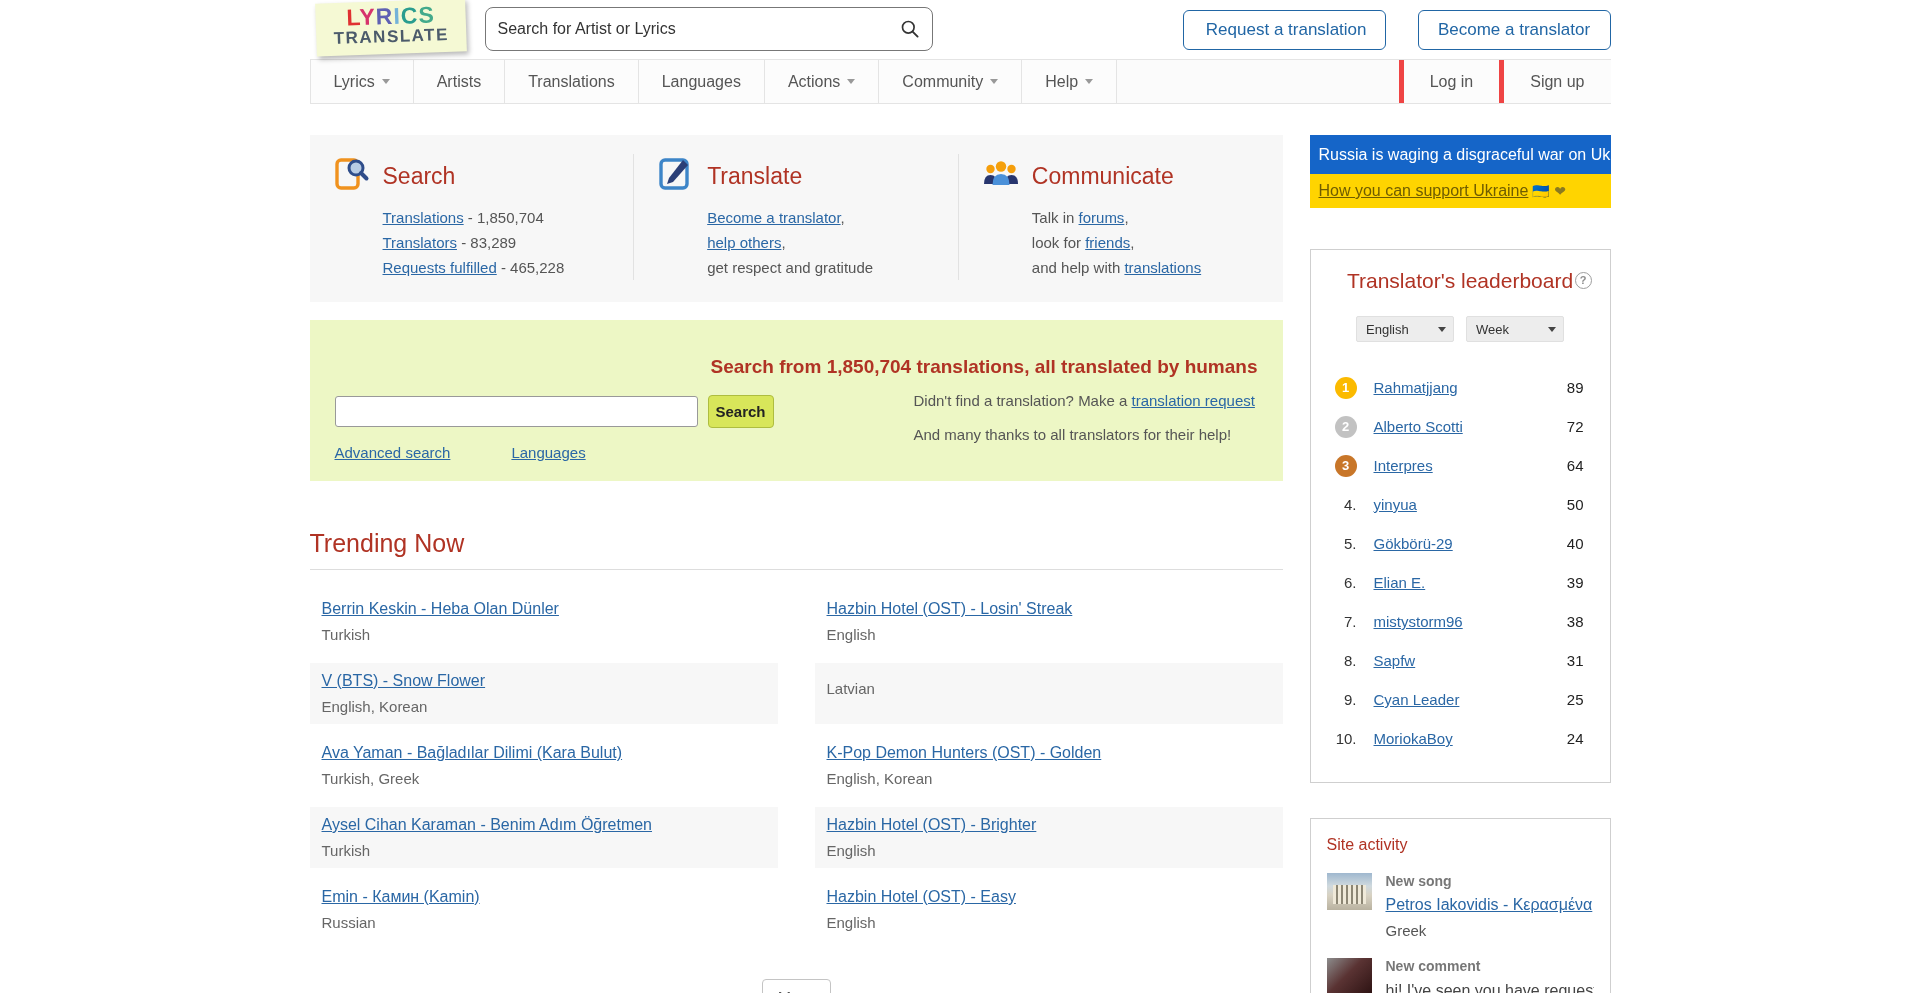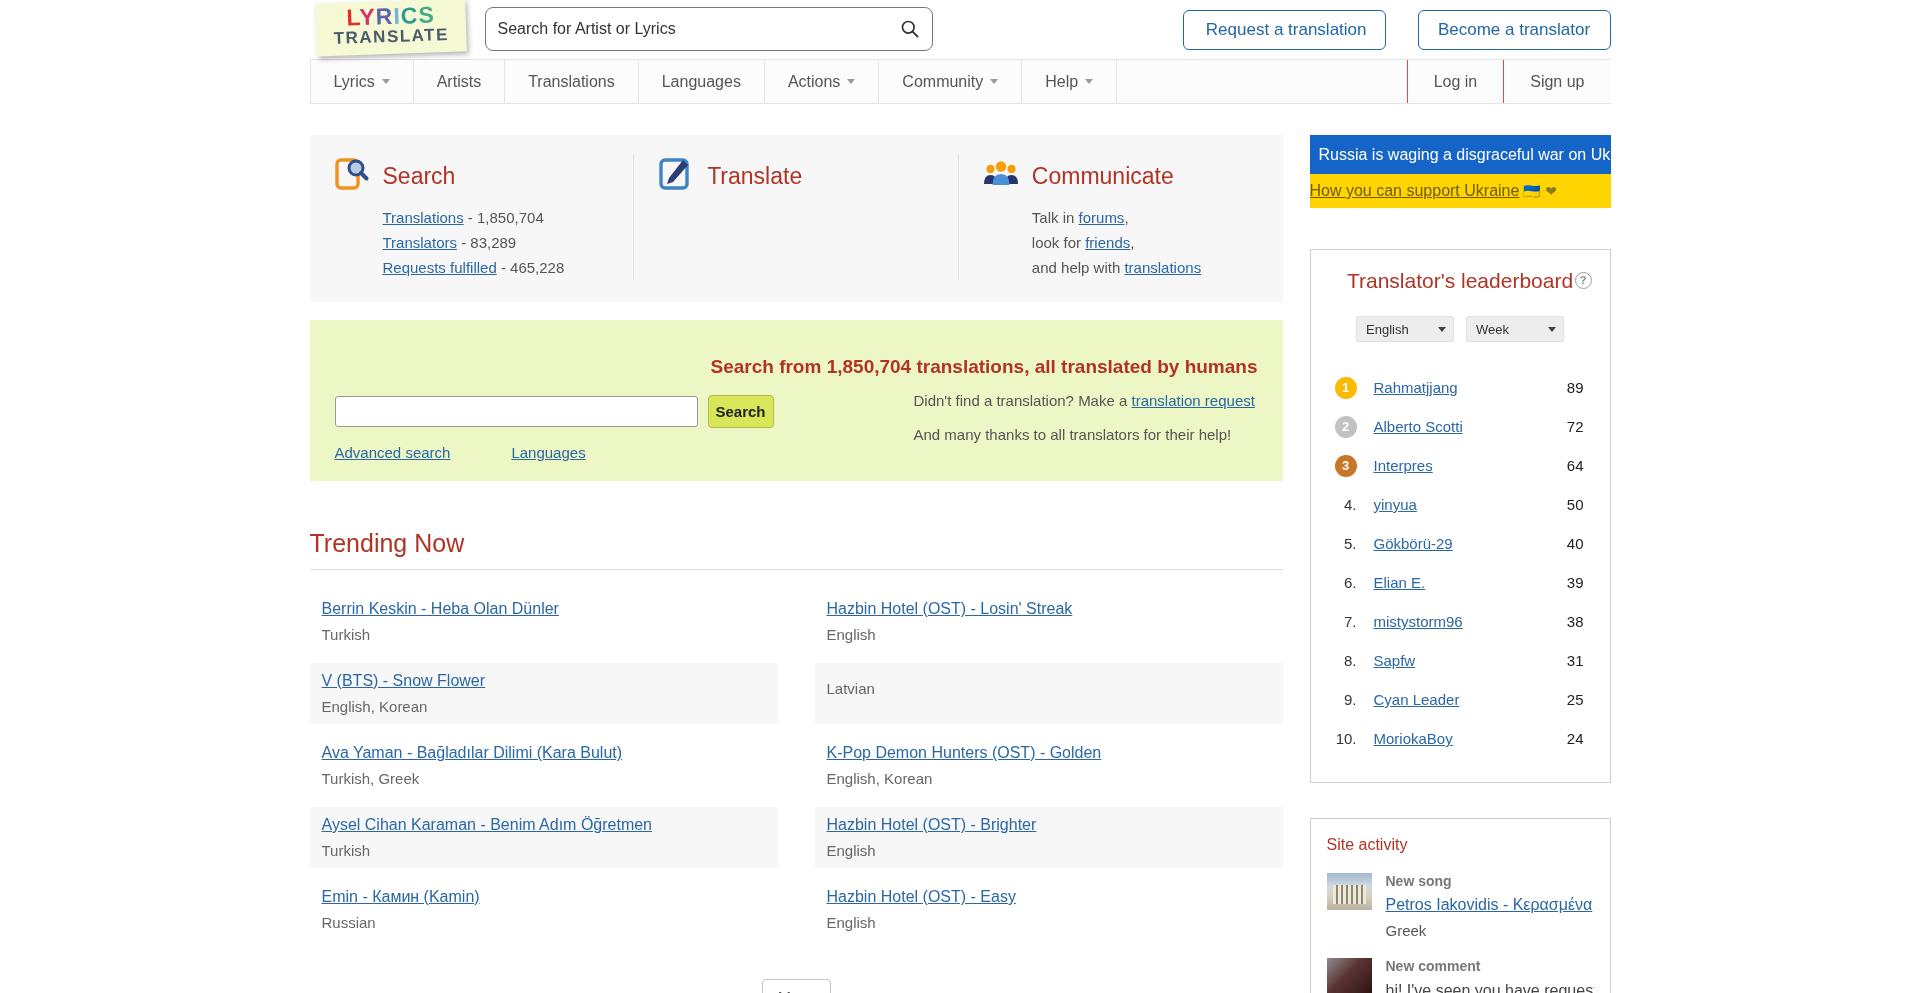--- a/index.html
+++ b/index.html
@@ -31,21 +31,21 @@
   .hbtn.become  { left:1108px; width:193px; }
 
   
   .nav { height:45px; display:flex; align-items:stretch; background:#fbfbfb;
     border-top:1px solid #e4e4e4; border-bottom:1px solid #e4e4e4; font-size:16px; color:#555; }
   .nav-item { display:flex; align-items:center; gap:7px; padding:0 23px;
     border-right:1px solid #e4e4e4; cursor:pointer; background:#fcfcfc; }
   .nav-item:first-child { border-left:1px solid #e4e4e4; }
   .nav-spacer { flex:1; }
   .nav-right { display:flex; }
-  .nav-right .nav-item { border-right:none; border-left:1px solid #ef4444; padding:0 26px; }
+  .nav-right .nav-item { border-right:none; border-left:5px solid #ef4444; padding:0 26px; }
   .caret { width:0; height:0; border-left:4px solid transparent; border-right:4px solid transparent;
     border-top:5px solid #999; display:inline-block; }
 
   
   .page { display:flex; gap:27px; margin-top:31px; }
   .maincol { width:973px; }
   .sidebar { width:301px; }
 
   
   .info { display:flex; background:#f7f7f7; padding:19px 0 22px; }
@@ -80,21 +80,21 @@
   .song-title { font-size:16px; }
   .song-lang { font-size:15px; color:#666; margin-top:8px; }
   .more-wrap { text-align:center; margin-top:28px; }
   .more-btn { width:69px; height:39px; background:#fff; border:1px solid #c4c4c4;
     border-radius:4px; color:#555; font-size:16px; font-family:"Liberation Sans", sans-serif; cursor:pointer; }
 
   
   .ua-blue { height:39px; background:#1565c8; color:#fff; font-size:16px;
     line-height:39px; padding-left:9px; white-space:nowrap; overflow:hidden; }
   .ua-yellow { height:34px; background:#ffd400; font-size:16px; line-height:34px;
-    white-space:nowrap; overflow:hidden; }
+    padding-left:9px; white-space:nowrap; overflow:hidden; }
   .ua-yellow a { color:#6f5c00; }
   .ua-emoji { color:#8a7a20; font-size:14px; }
 
   .lb-box { margin-top:41px; border:1px solid #cfcfcf; background:#fff;
     padding:19px 16px 24px; }
   .lb-head { position:relative; text-align:center; }
   .lb-title { font-size:21px; color:#b03324; display:inline-block; }
   .help-icon { position:absolute; right:2px; top:3px; width:17px; height:17px;
     border:1.5px solid #9e9e9e; border-radius:50%; color:#8d8d8d; font-size:11px;
     font-weight:bold; line-height:15px; text-align:center; cursor:pointer; }
@@ -218,20 +218,25 @@
         <div class="info-col">
           <div class="info-head">
             <span>
               <svg width="40" height="40" viewBox="0 0 40 40">
                   <rect x="5" y="6" width="26" height="28" rx="4" fill="none" stroke="#3d85c8" stroke-width="3.4"></rect>
                   <path d="M27 6 L32 11 L17 28 L11 30 L13 24 Z" fill="#2b3f77"></path>
                 </svg>
             </span>
             <span class="info-title">Translate</span>
           </div>
+          <div class="info-rows">
+            <div><span class="link">Become a translator</span><span>,</span></div>
+            <div><span class="link">help others</span><span>,</span></div>
+            <div>get respect and gratitude</div>
+          </div>
         </div>
 
         <div class="info-col">
           <div class="info-head">
             <span>
               <svg width="40" height="40" viewBox="0 0 40 40">
                   <circle cx="9.5" cy="15" r="4.2" fill="#f59e0b"></circle>
                   <path d="M3 30 q0-9 6.5-9 q6.5 0 6.5 9 z" fill="#27356e"></path>
                   <circle cx="30.5" cy="15" r="4.2" fill="#f59e0b"></circle>
                   <path d="M24 30 q0-9 6.5-9 q6.5 0 6.5 9 z" fill="#27356e"></path>

